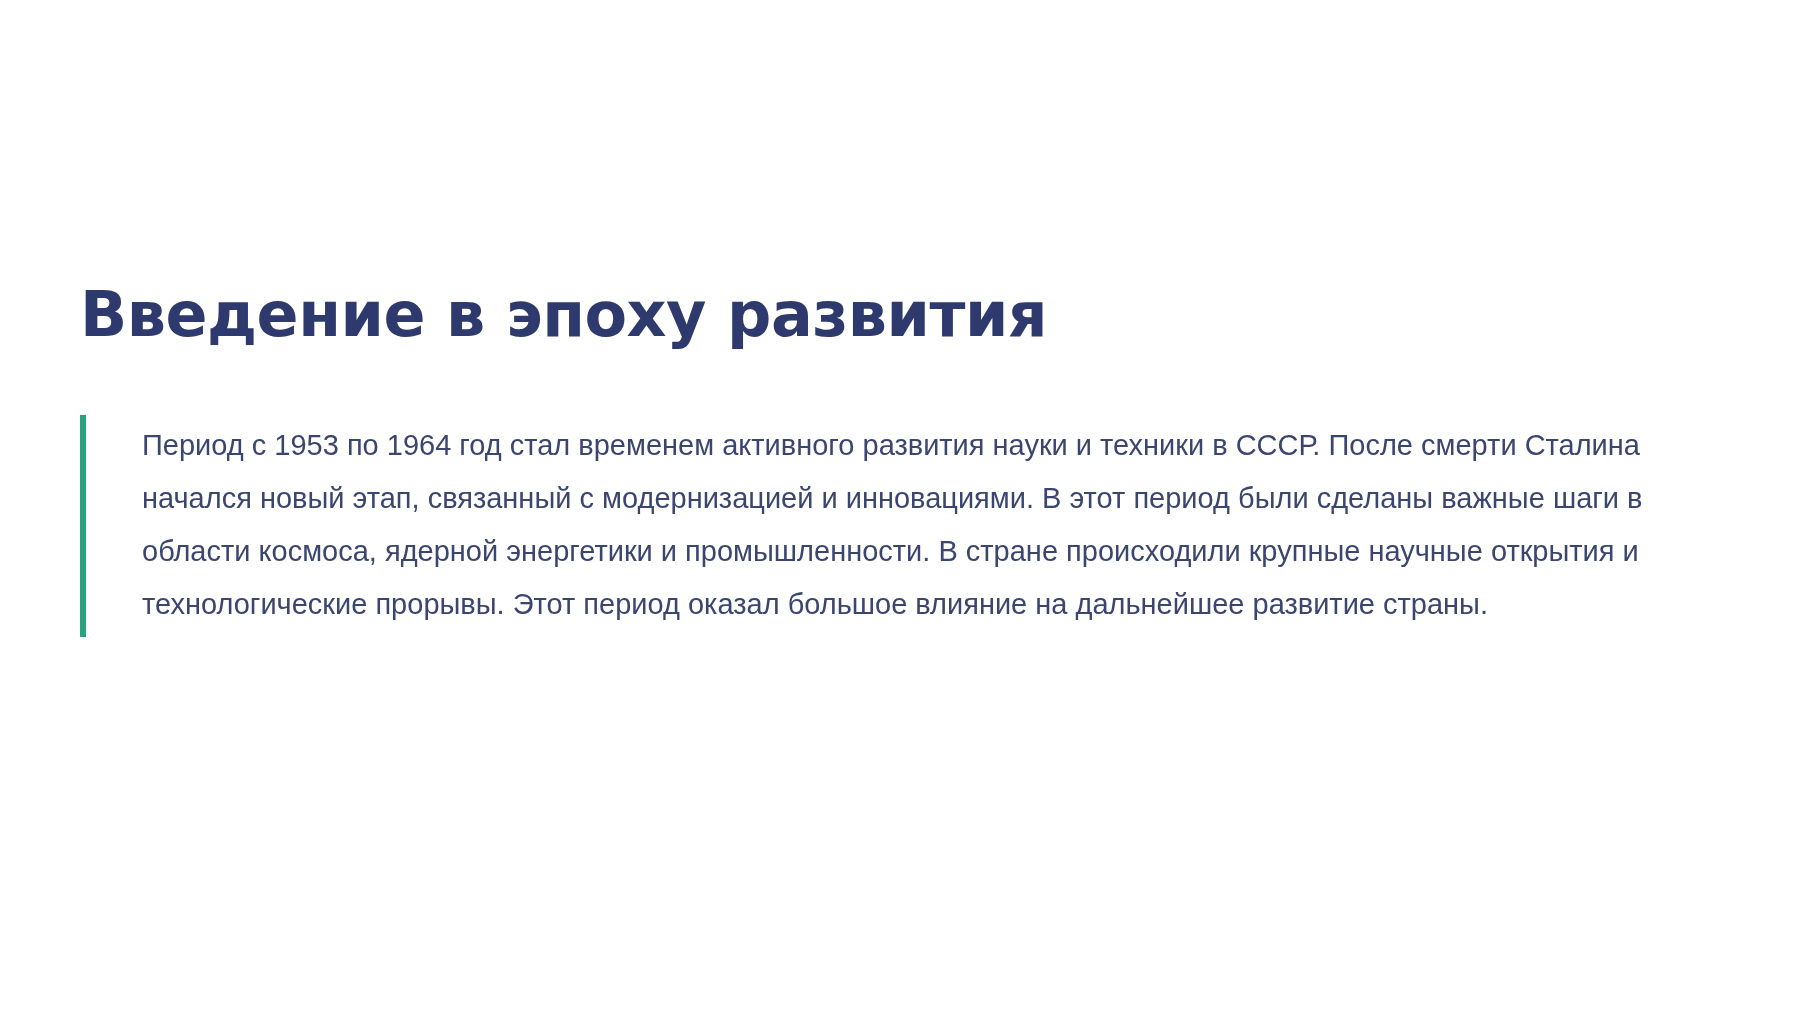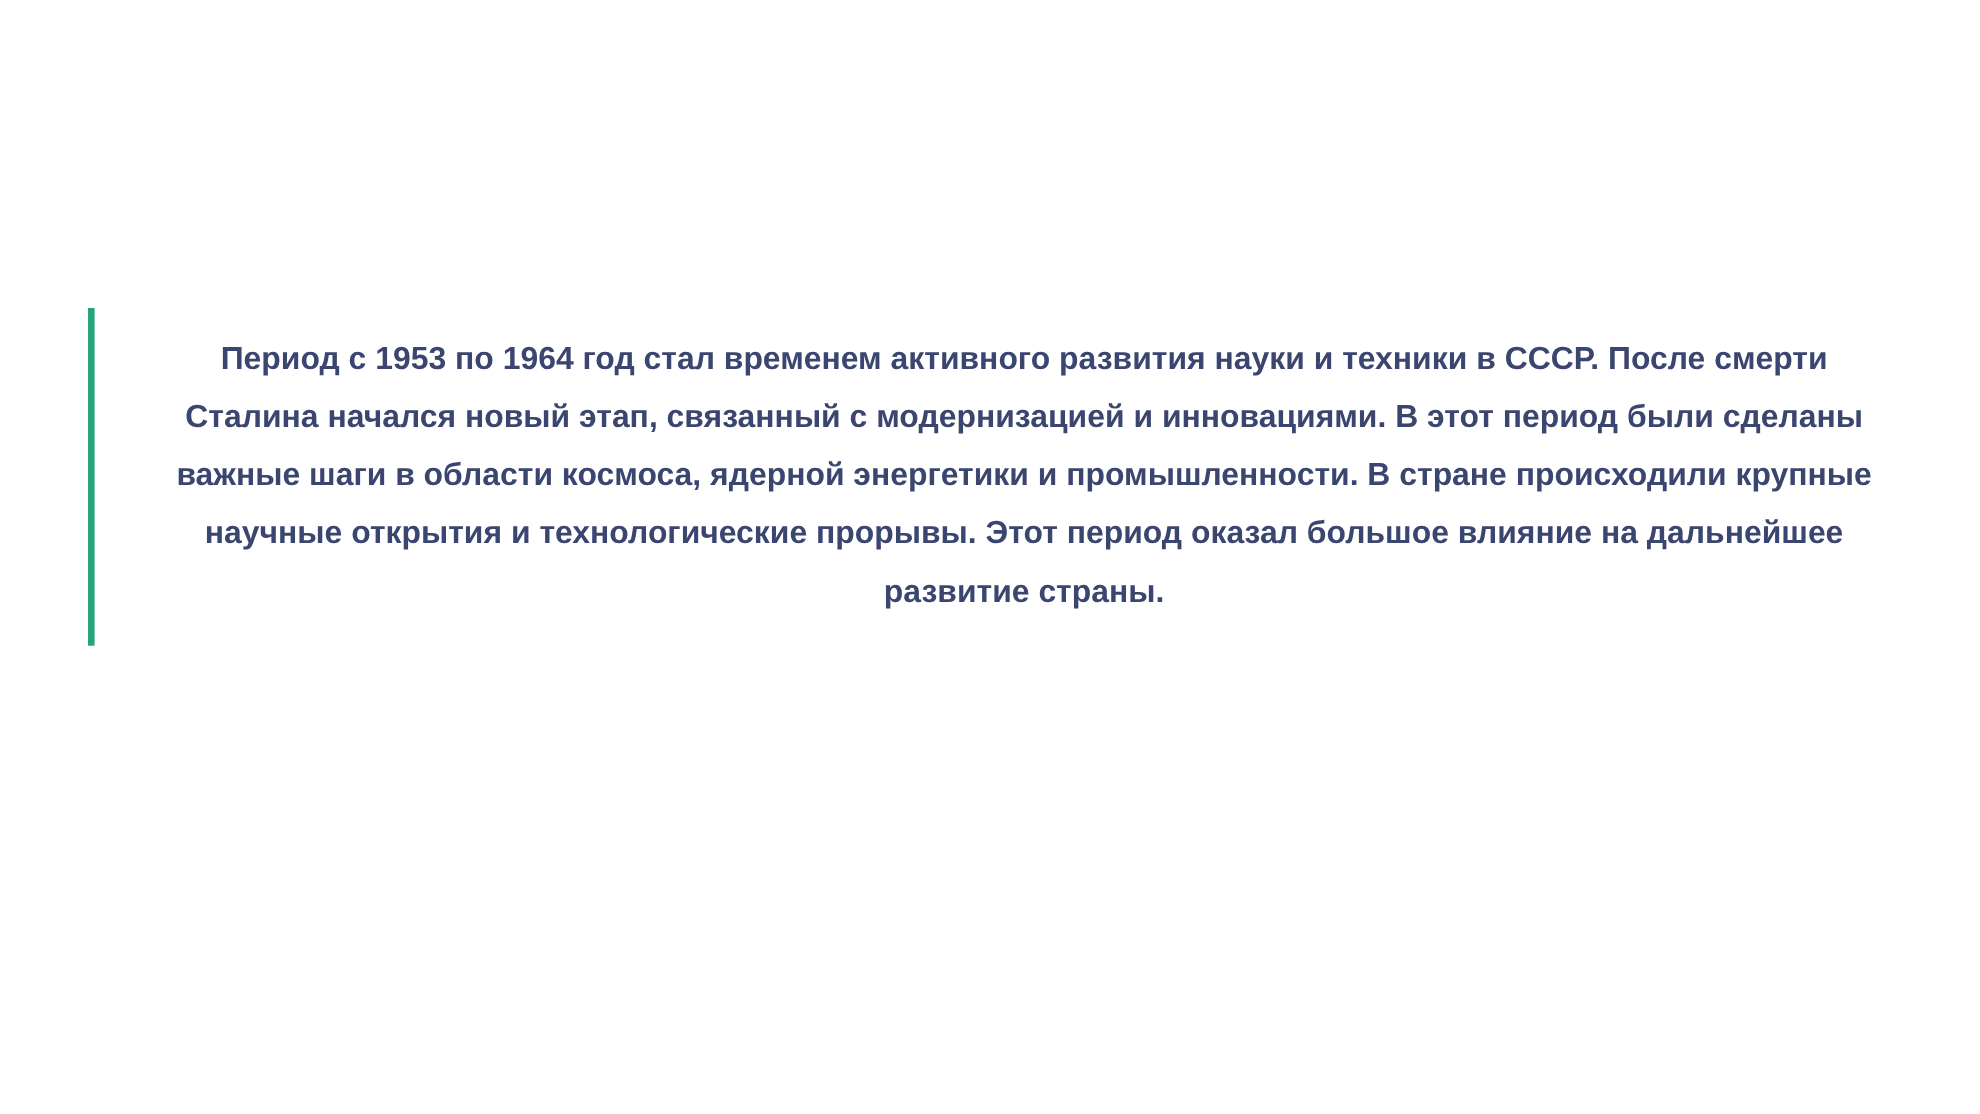--- a/index.html
+++ b/index.html
@@ -61,32 +61,32 @@
     padding-bottom: 6px;
     font-family: "Liberation Sans", sans-serif;
     font-weight: 400;
     font-size: 29px;
     line-height: 53px;
     color: #3A4570;
     max-width: 1640px;
   }
 
   .body-text p {
-    margin: 16px;
-    text-align: center;
-    font-weight: bold;
+    margin: 0;
+    text-align: left;
   }
 </style>
 </head>
 <body>
 
 <div class="slide">
 
   <div class="content-wrap">
 
+    <h1 class="slide-title">Введение в эпоху развития</h1>
 
     <div class="body-block">
 
       <div class="accent-bar"></div>
 
       <div class="body-text">
         <p>Период с 1953 по 1964 год стал временем активного развития науки и техники в СССР. После смерти Сталина начался новый этап, связанный с модернизацией и инновациями. В этот период были сделаны важные шаги в области космоса, ядерной энергетики и промышленности. В стране происходили крупные научные открытия и технологические прорывы. Этот период оказал большое влияние на дальнейшее развитие страны.</p>
       </div>
 
     </div>

